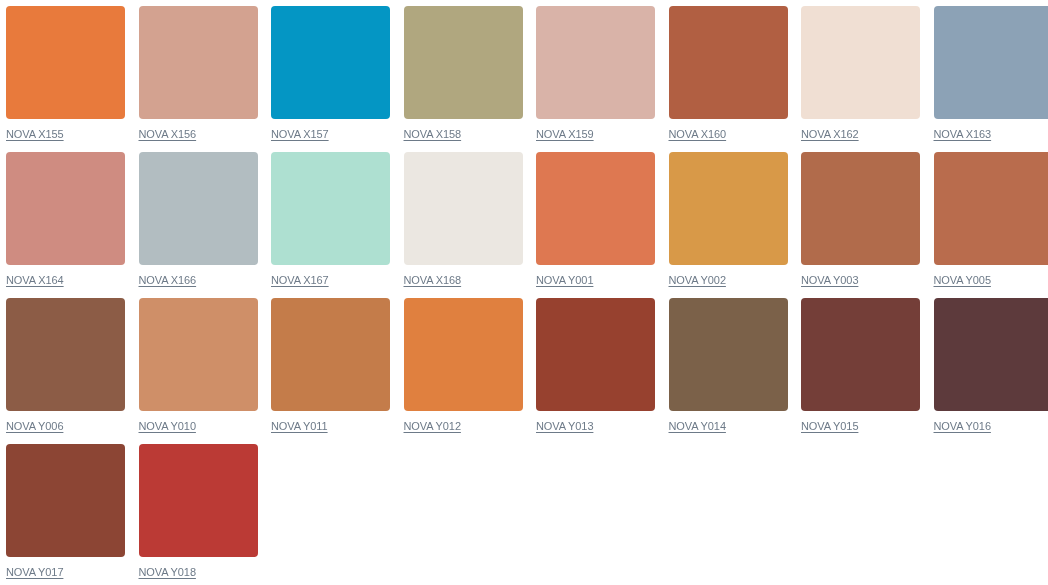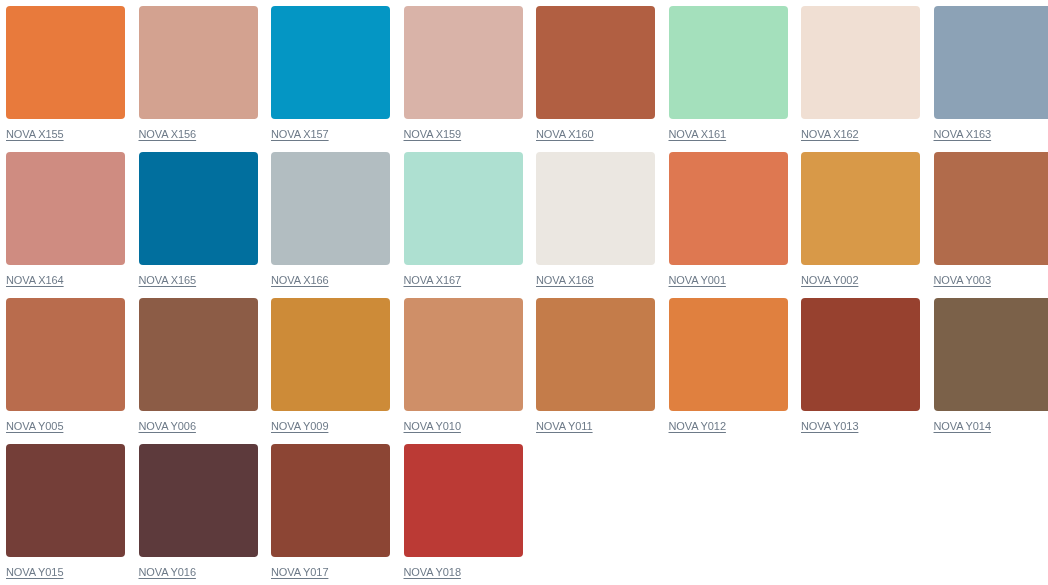--- a/index.html
+++ b/index.html
@@ -66,46 +66,42 @@
     </div>
     <div class="swatch-cell">
       <div class="swatch-chip" style="background-color: rgb(211, 162, 144);"></div>
       <a class="swatch-label">NOVA X156</a>
     </div>
     <div class="swatch-cell">
       <div class="swatch-chip" style="background-color: rgb(4, 150, 196);"></div>
       <a class="swatch-label">NOVA X157</a>
     </div>
     <div class="swatch-cell">
+      <div class="swatch-chip" style="background-color: rgb(176, 167, 127);"></div>
+      <a class="swatch-label">NOVA X158</a>
+    </div>
+    <div class="swatch-cell">
       <div class="swatch-chip" style="background-color: rgb(217, 179, 168);"></div>
       <a class="swatch-label">NOVA X159</a>
     </div>
     <div class="swatch-cell">
       <div class="swatch-chip" style="background-color: rgb(177, 95, 66);"></div>
       <a class="swatch-label">NOVA X160</a>
-    </div>
-    <div class="swatch-cell">
-      <div class="swatch-chip" style="background-color: rgb(164, 224, 188);"></div>
-      <a class="swatch-label">NOVA X161</a>
     </div>
     <div class="swatch-cell">
       <div class="swatch-chip" style="background-color: rgb(240, 223, 211);"></div>
       <a class="swatch-label">NOVA X162</a>
     </div>
     <div class="swatch-cell">
       <div class="swatch-chip" style="background-color: rgb(140, 162, 182);"></div>
       <a class="swatch-label">NOVA X163</a>
     </div>
     <div class="swatch-cell">
       <div class="swatch-chip" style="background-color: rgb(207, 140, 129);"></div>
       <a class="swatch-label">NOVA X164</a>
-    </div>
-    <div class="swatch-cell">
-      <div class="swatch-chip" style="background-color: rgb(1, 111, 158);"></div>
-      <a class="swatch-label">NOVA X165</a>
     </div>
     <div class="swatch-cell">
       <div class="swatch-chip" style="background-color: rgb(178, 189, 193);"></div>
       <a class="swatch-label">NOVA X166</a>
     </div>
     <div class="swatch-cell">
       <div class="swatch-chip" style="background-color: rgb(174, 224, 209);"></div>
       <a class="swatch-label">NOVA X167</a>
     </div>
     <div class="swatch-cell">
@@ -124,24 +120,20 @@
       <div class="swatch-chip" style="background-color: rgb(177, 107, 75);"></div>
       <a class="swatch-label">NOVA Y003</a>
     </div>
     <div class="swatch-cell">
       <div class="swatch-chip" style="background-color: rgb(185, 108, 77);"></div>
       <a class="swatch-label">NOVA Y005</a>
     </div>
     <div class="swatch-cell">
       <div class="swatch-chip" style="background-color: rgb(140, 92, 70);"></div>
       <a class="swatch-label">NOVA Y006</a>
-    </div>
-    <div class="swatch-cell">
-      <div class="swatch-chip" style="background-color: rgb(205, 139, 56);"></div>
-      <a class="swatch-label">NOVA Y009</a>
     </div>
     <div class="swatch-cell">
       <div class="swatch-chip" style="background-color: rgb(207, 143, 104);"></div>
       <a class="swatch-label">NOVA Y010</a>
     </div>
     <div class="swatch-cell">
       <div class="swatch-chip" style="background-color: rgb(196, 124, 74);"></div>
       <a class="swatch-label">NOVA Y011</a>
     </div>
     <div class="swatch-cell">

